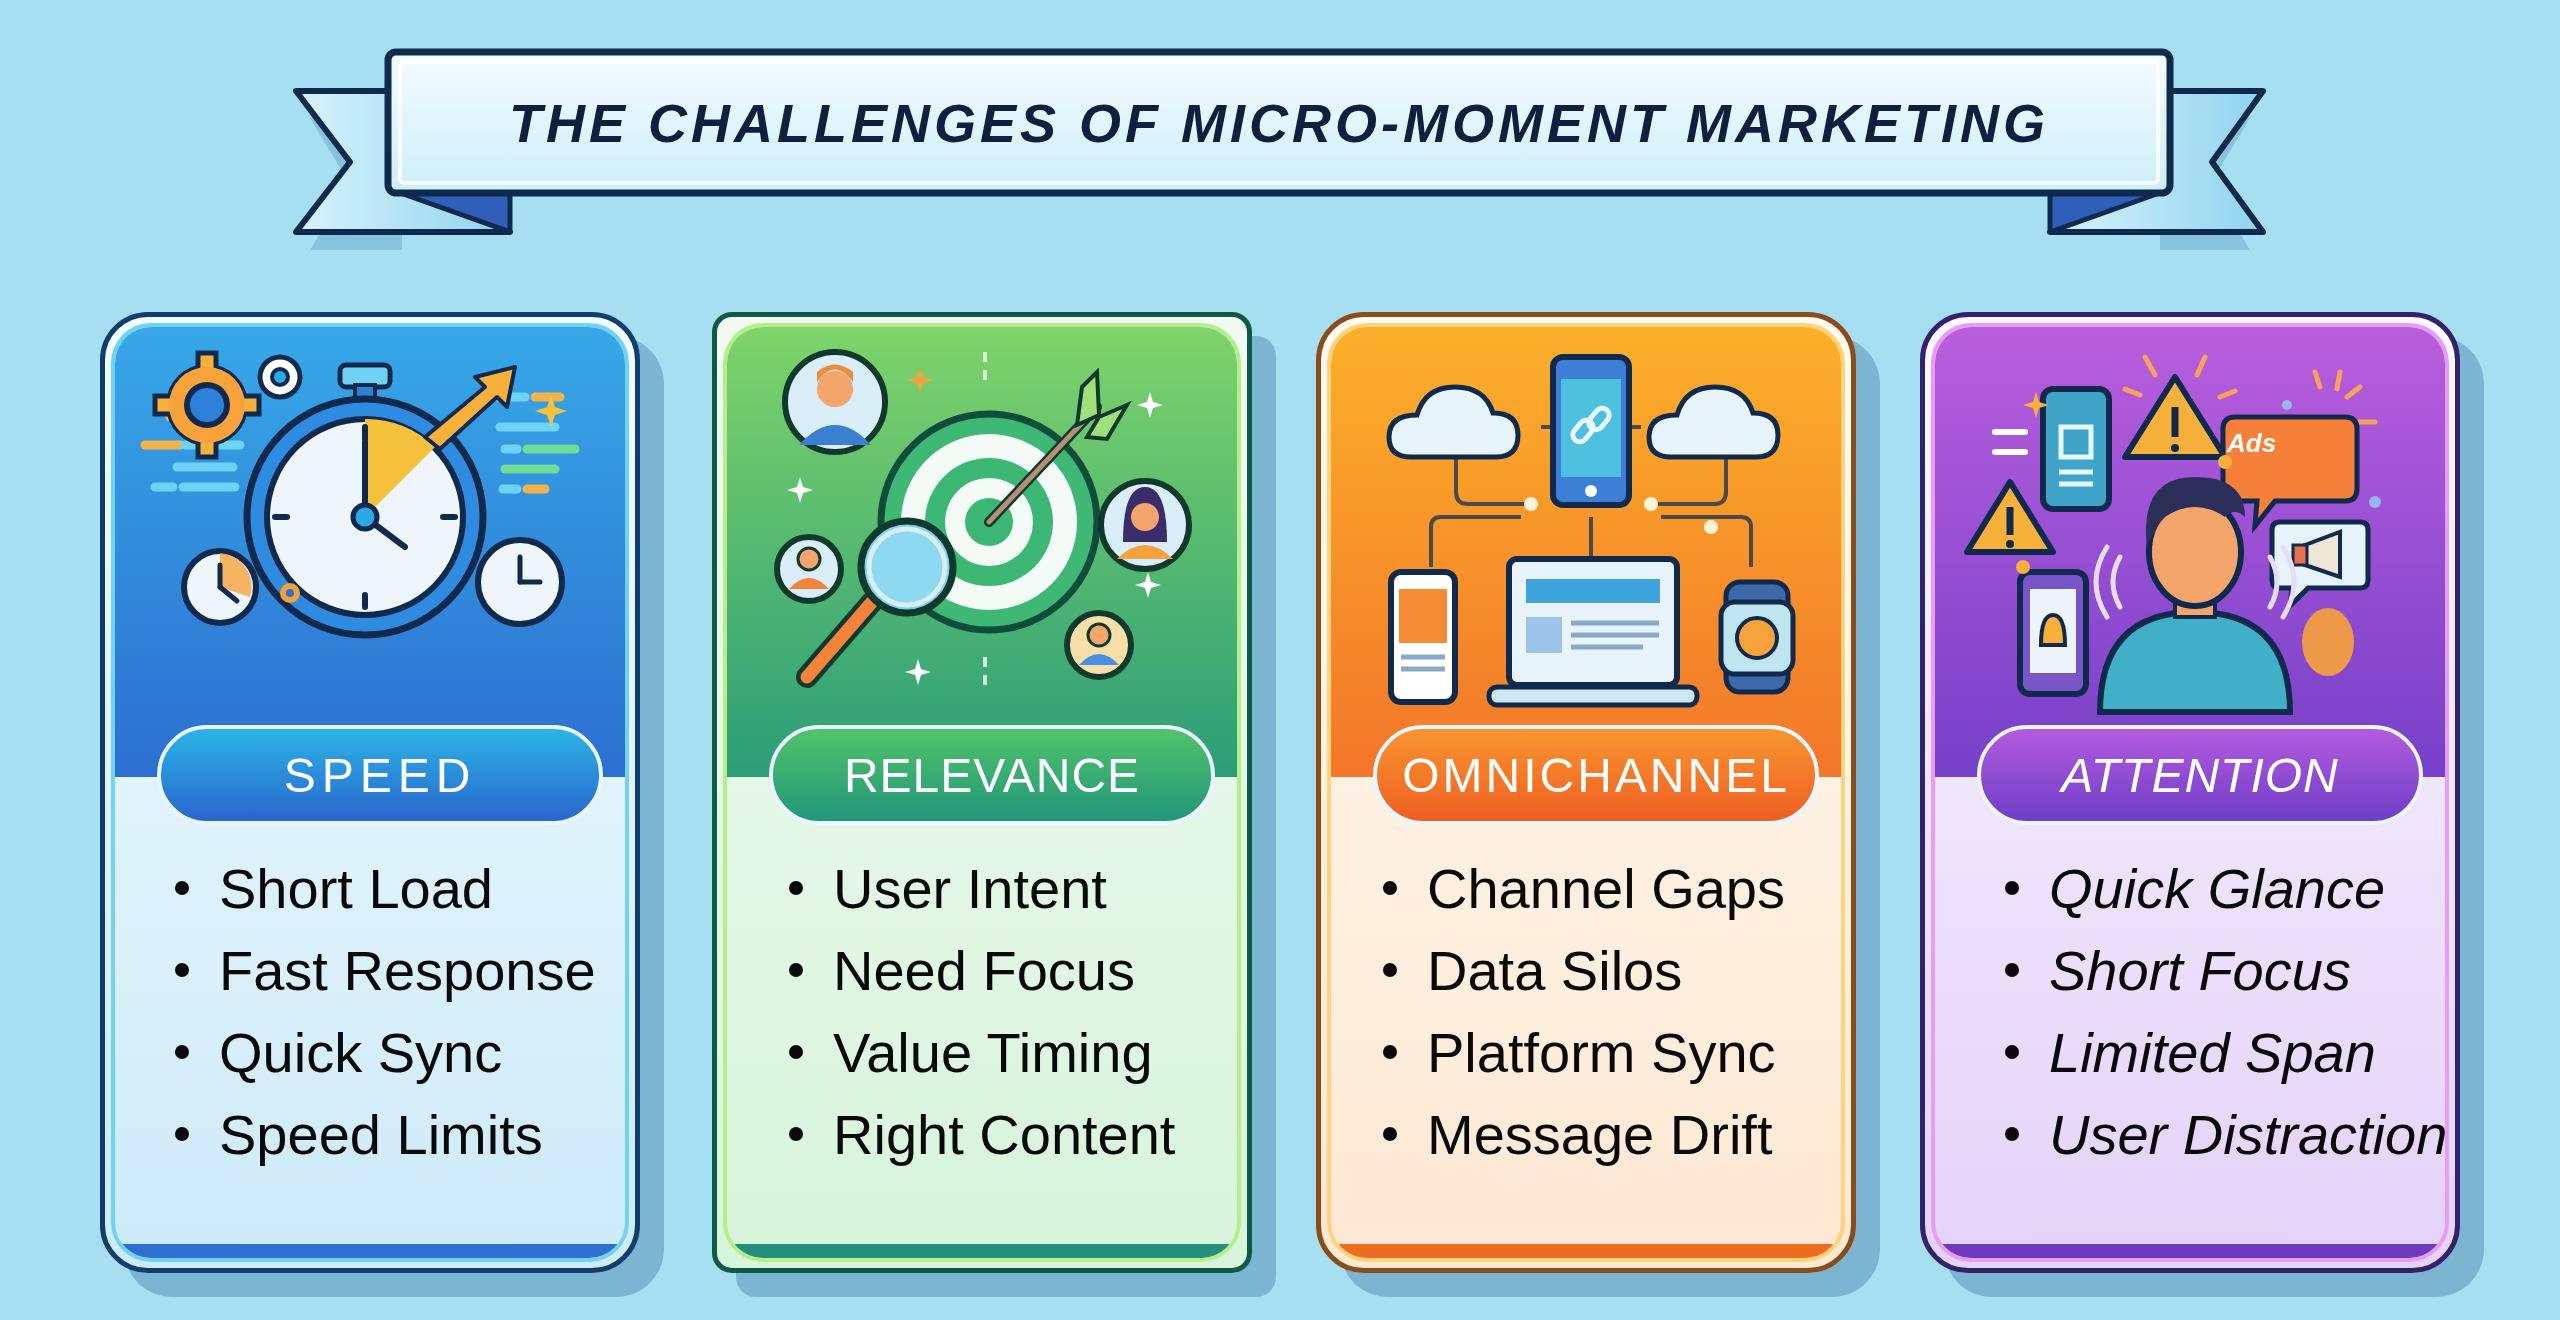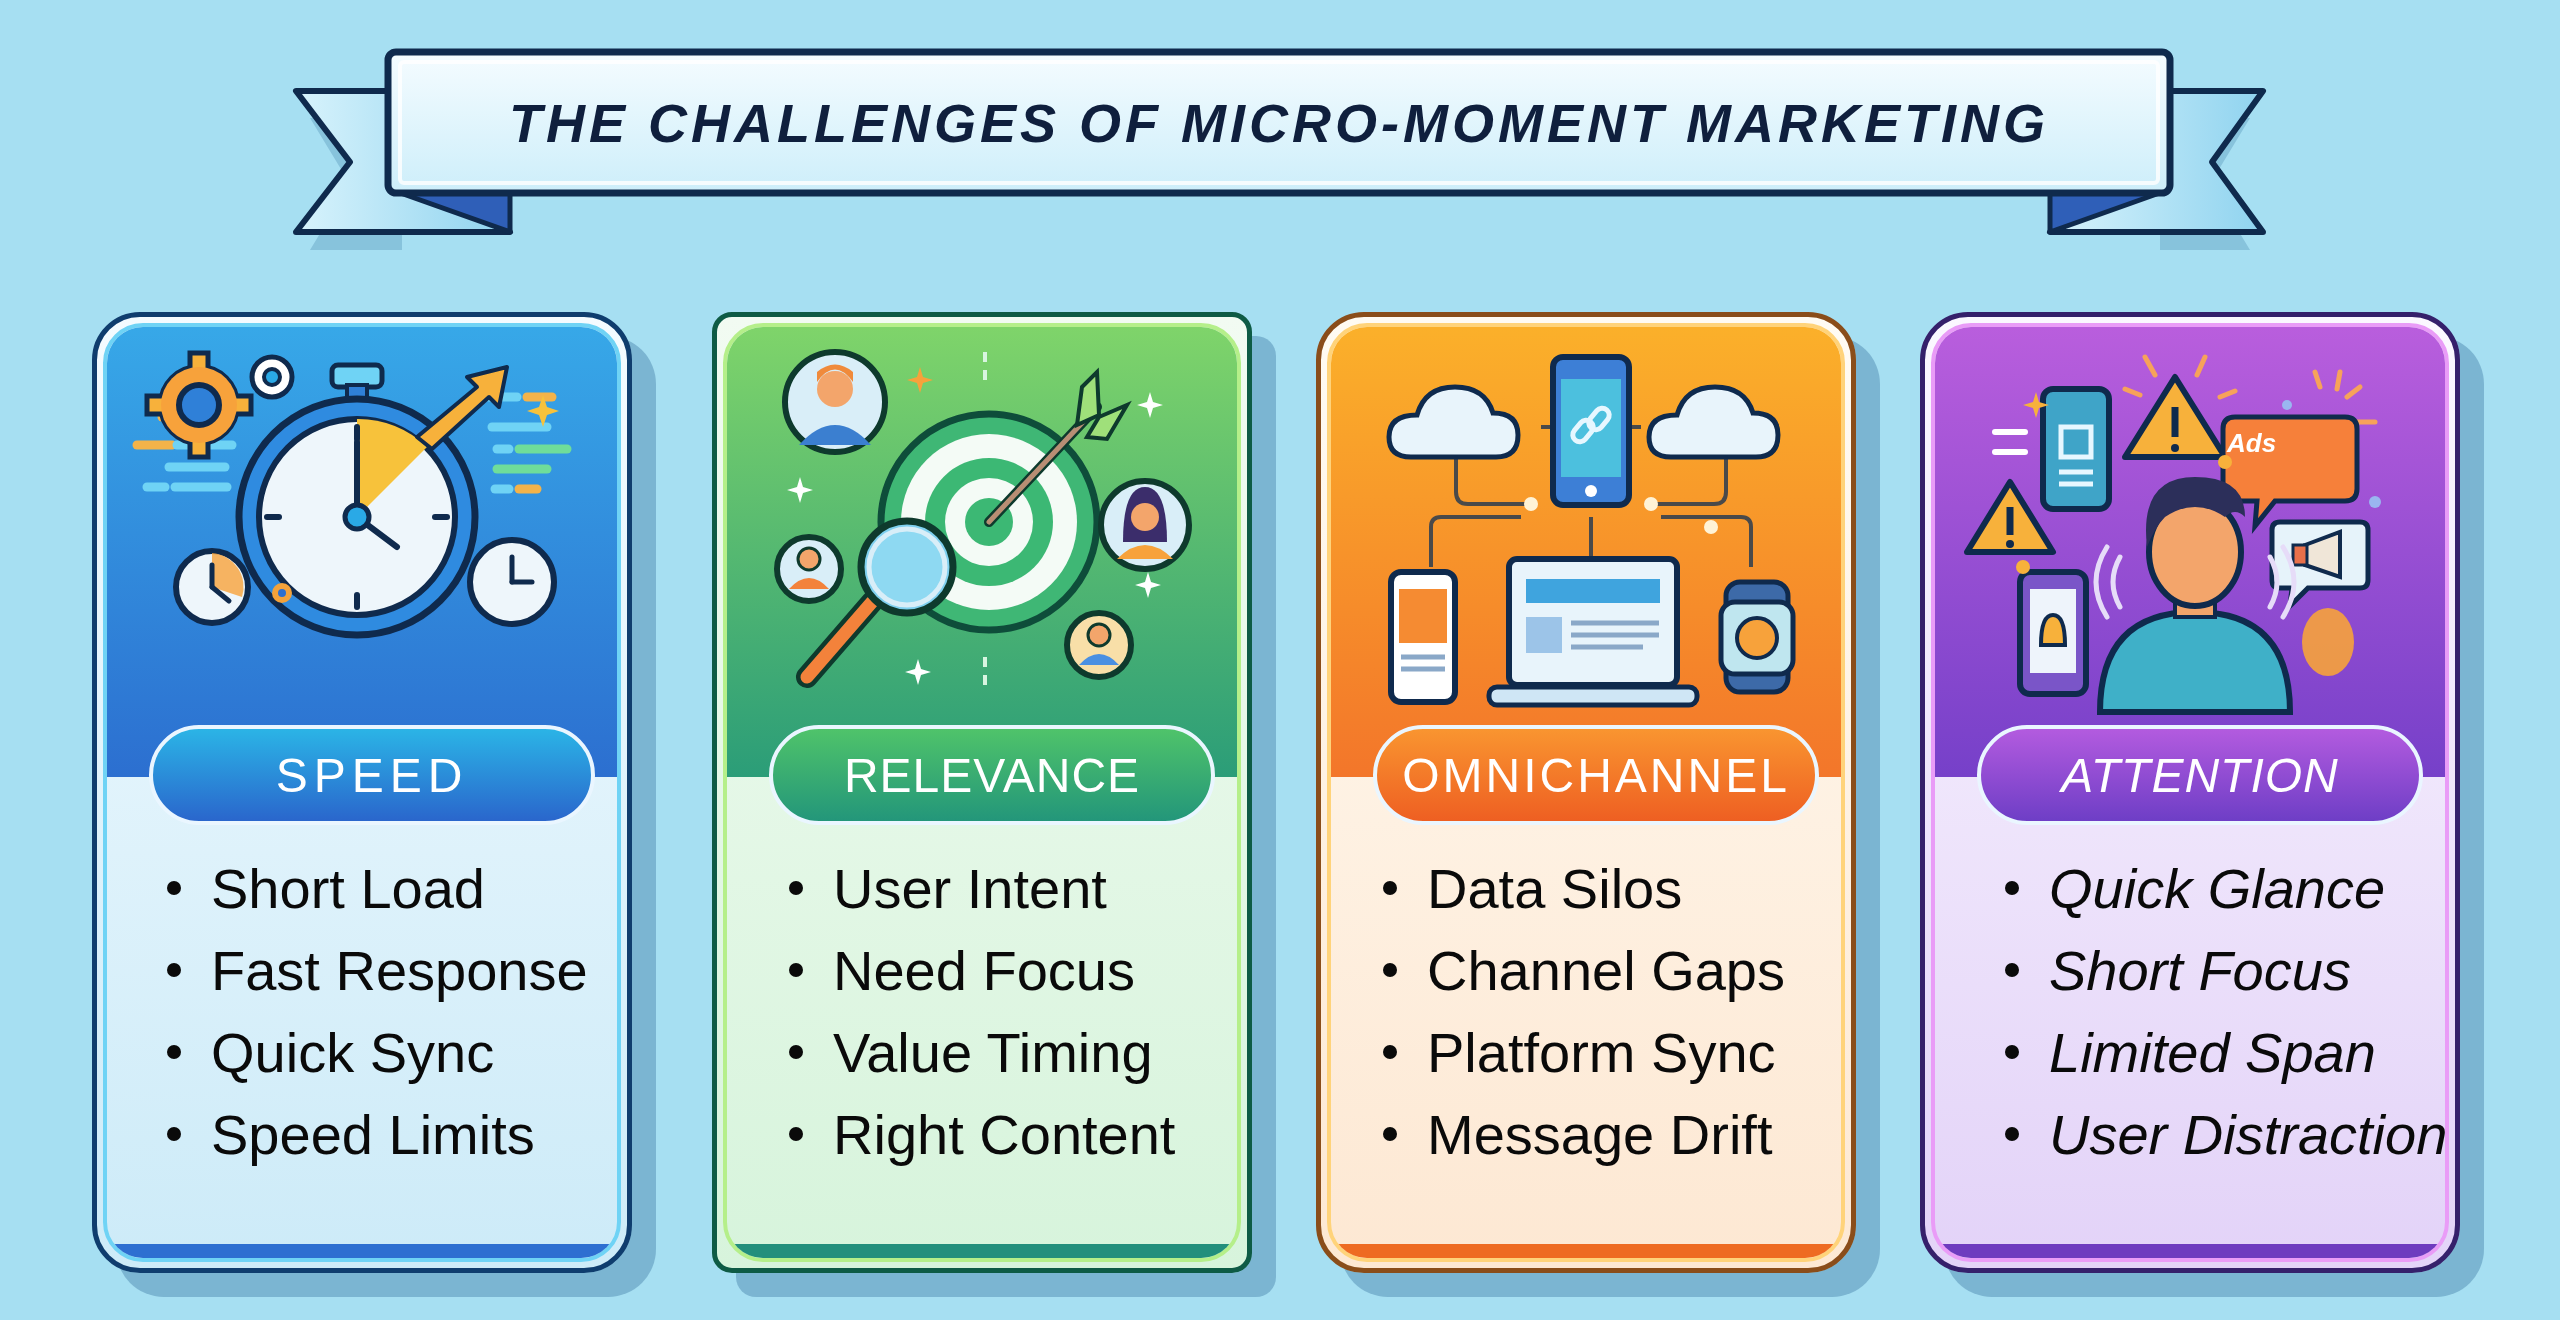--- a/index.html
+++ b/index.html
@@ -51,21 +51,21 @@
     position: absolute; left: 60px; top: 520px; list-style: none;
   }
   .bullets li {
     display: flex; align-items: center; height: 82px;
     font-size: 56px; color: #0a0a0a; white-space: nowrap;
   }
   .bullets li .dot {
     width: 14px; height: 14px; border-radius: 50%; background: #0a0a0a;
     margin-right: 30px; flex: 0 0 auto;
   }
-  #card-speed   { left: 92px;  --outline:#0f3d6e; --outline2:#2e6fd1; --rim:#6fd3f5; --top1:#37a8e8; --top2:#2c6fd0; --panel:linear-gradient(180deg,#f4fbff,#cdebf8); --pill1:#2bb4e6; --pill2:#2a66cc; --ls:6px; }
+  #card-speed   { left: 100px;  --outline:#0f3d6e; --outline2:#2e6fd1; --rim:#6fd3f5; --top1:#37a8e8; --top2:#2c6fd0; --panel:linear-gradient(180deg,#f4fbff,#cdebf8); --pill1:#2bb4e6; --pill2:#2a66cc; --ls:6px; }
   #card-relevance { left: 712px; border-radius: 20px; --outline:#0e5b45; --outline2:#238f7c; --rim:#b5ef8a; --top1:#7fd46a; --top2:#2b9d78; --panel:linear-gradient(180deg,#f2fbf2,#d7f4dc); --pill1:#4fc36a; --pill2:#23967a; --ls:1px; }
   #card-omni    { left: 1316px; --outline:#8a4d1a; --outline2:#ee6b22; --rim:#ffd37a; --top1:#fbb02a; --top2:#f3762a; --panel:linear-gradient(180deg,#fffbf3,#fde8d3); --pill1:#f99530; --pill2:#ee5f22; --ls:3px; }
   #card-attention { left: 1920px; font-style: italic; --outline:#35206b; --outline2:#6e3bbf; --rim:#e99cf7; --top1:#b95edd; --top2:#7640c9; --panel:linear-gradient(180deg,#fbf8ff,#e3d3f8); --pill1:#b35bdf; --pill2:#6e3ec6; --ls:1px; }
 </style>
 </head>
 <body>
 
 <div class="banner">
   <svg width="2560" height="260" viewBox="0 0 2560 260">
     <defs>
@@ -321,25 +321,25 @@
       <rect x="395" y="255" width="62" height="110" rx="14" fill="#3d6aa8" stroke="#0f2a4d" stroke-width="5"></rect>
       <rect x="390" y="275" width="72" height="72" rx="14" fill="#bfe6ef" stroke="#0f2a4d" stroke-width="5"></rect>
       <circle cx="426" cy="311" r="20" fill="#f7a23b" stroke="#0f2a4d" stroke-width="4"></circle>
     </svg>
     <div class="pill">
       <span>OMNICHANNEL</span>
     </div>
     <ul class="bullets" style="left:52px;">
       <li>
           <span class="dot"></span>
+          <span>Channel Gaps</span>
+        </li>
+      <li>
+          <span class="dot"></span>
           <span>Data Silos</span>
-        </li>
-      <li>
-          <span class="dot"></span>
-          <span>Channel Gaps</span>
         </li>
       <li>
           <span class="dot"></span>
           <span>Platform Sync</span>
         </li>
       <li>
           <span class="dot"></span>
           <span>Message Drift</span>
         </li>
     </ul>

